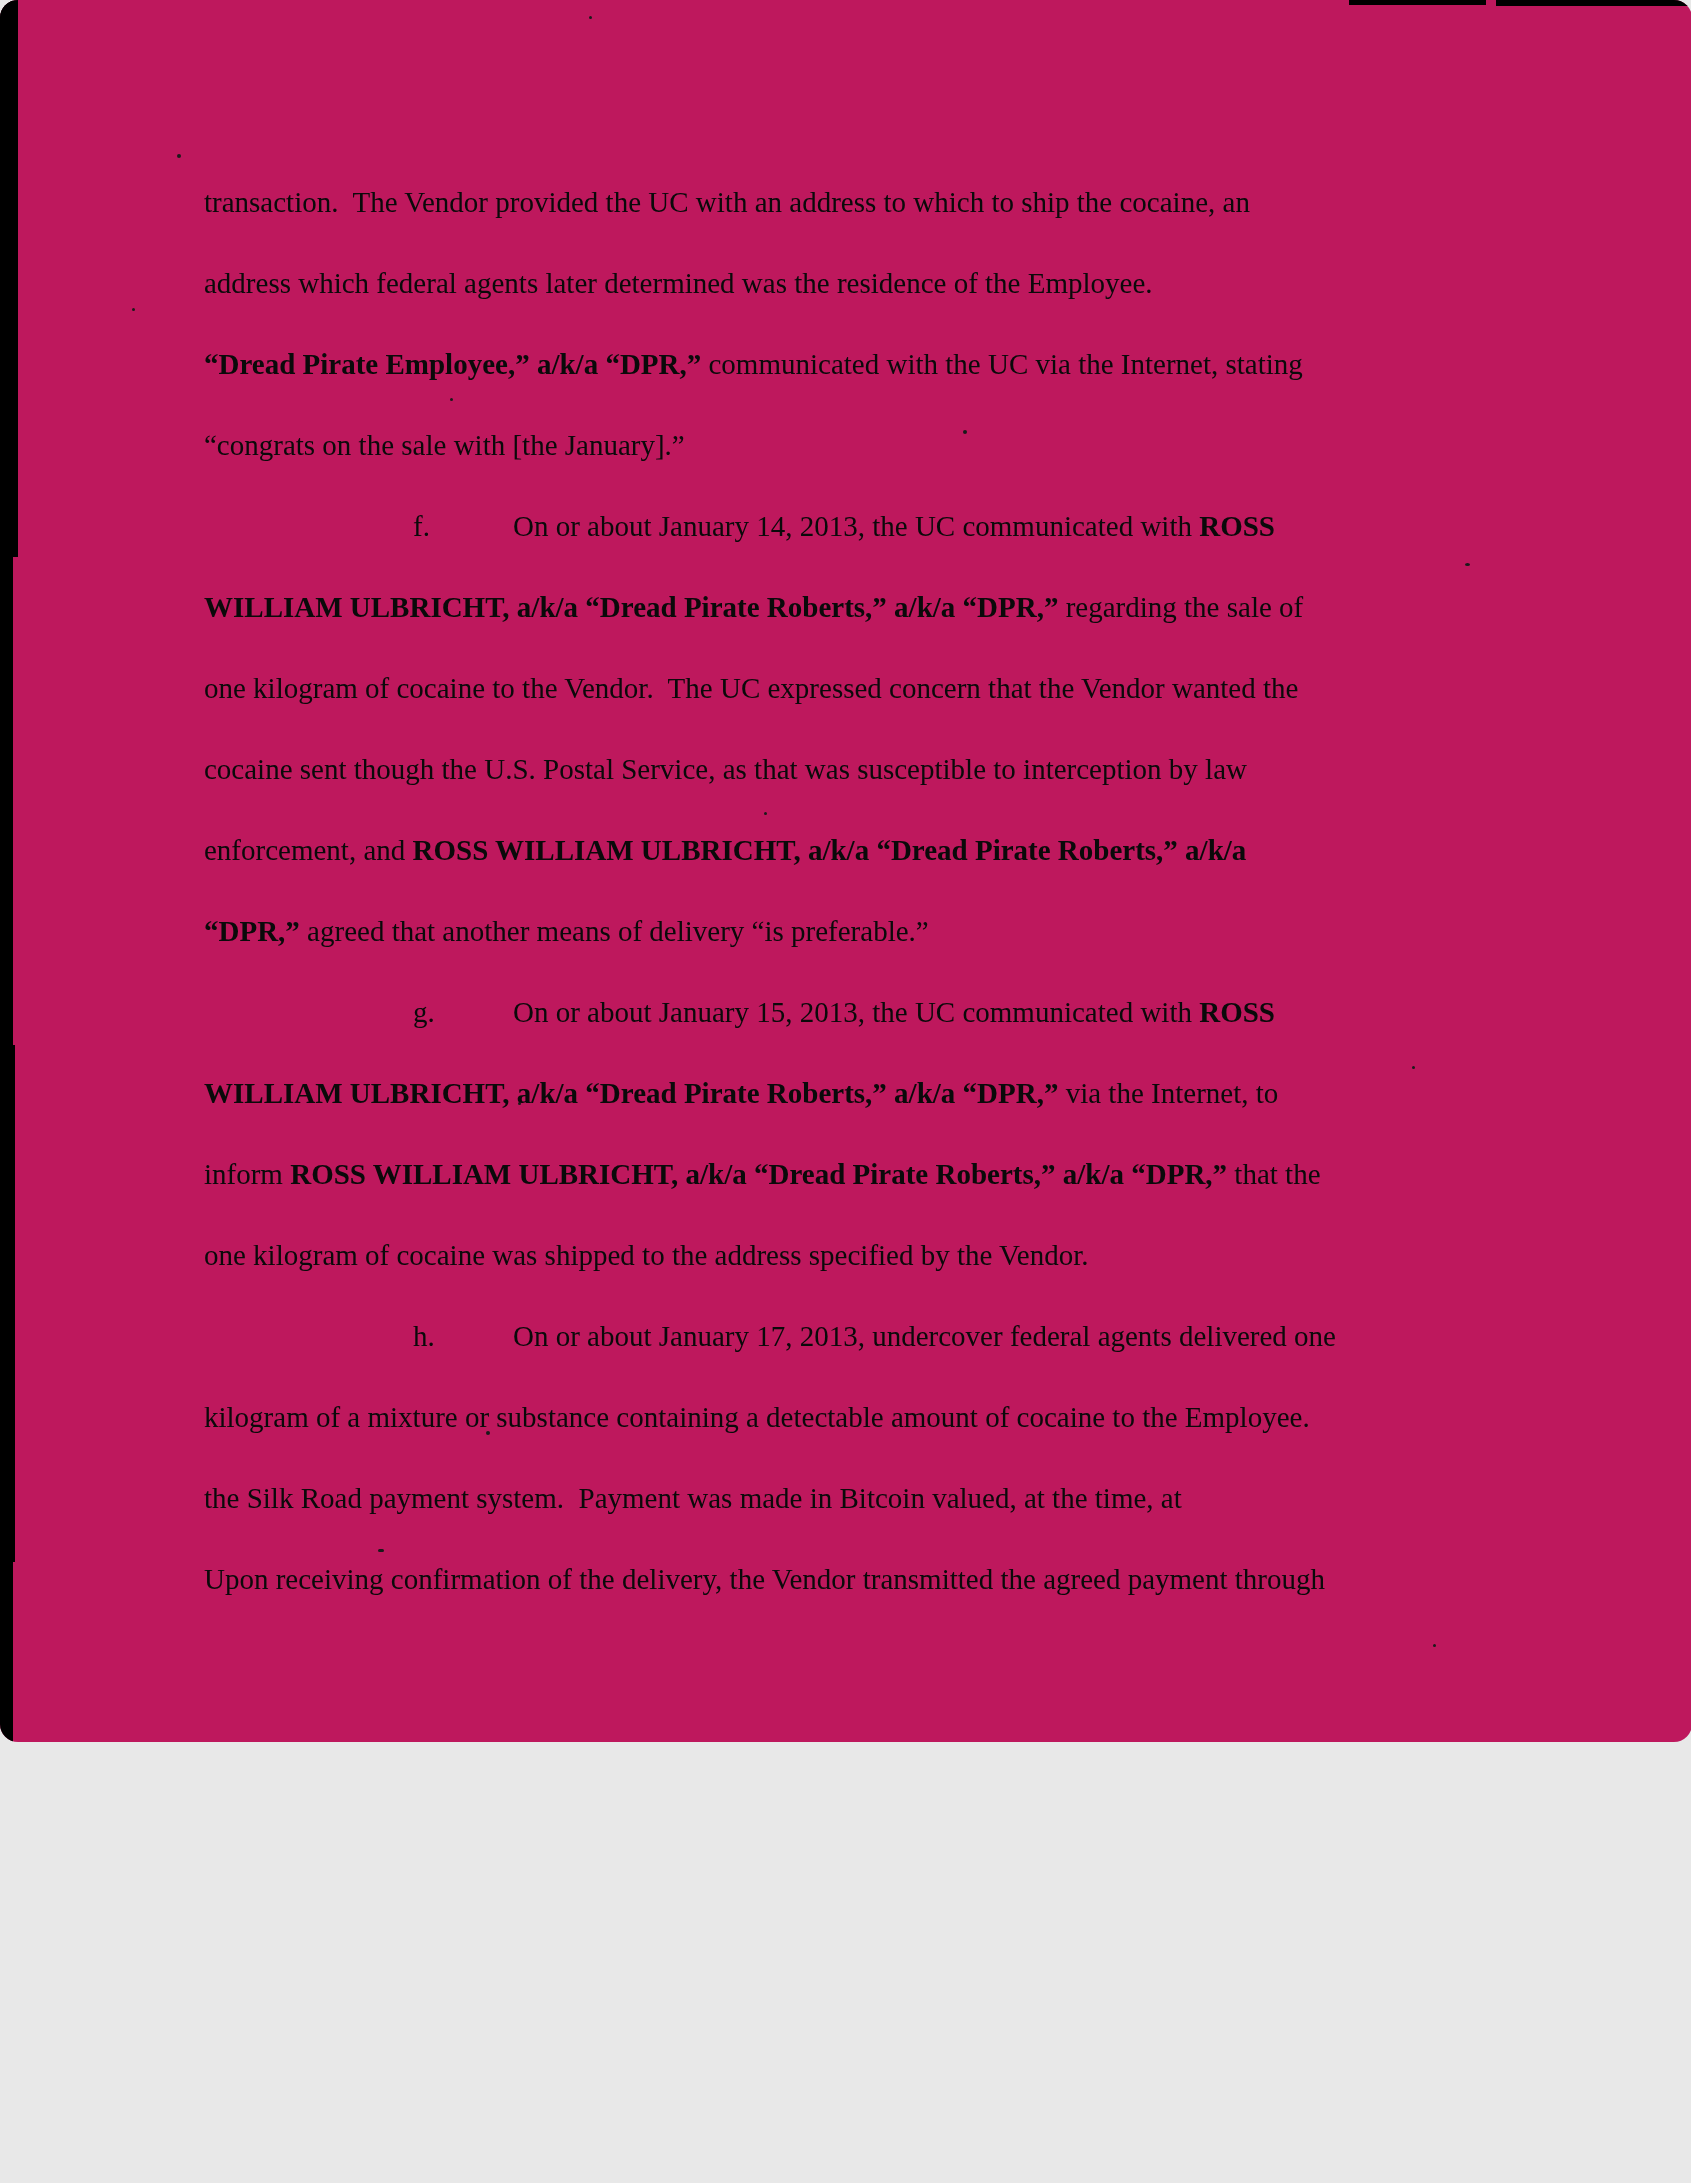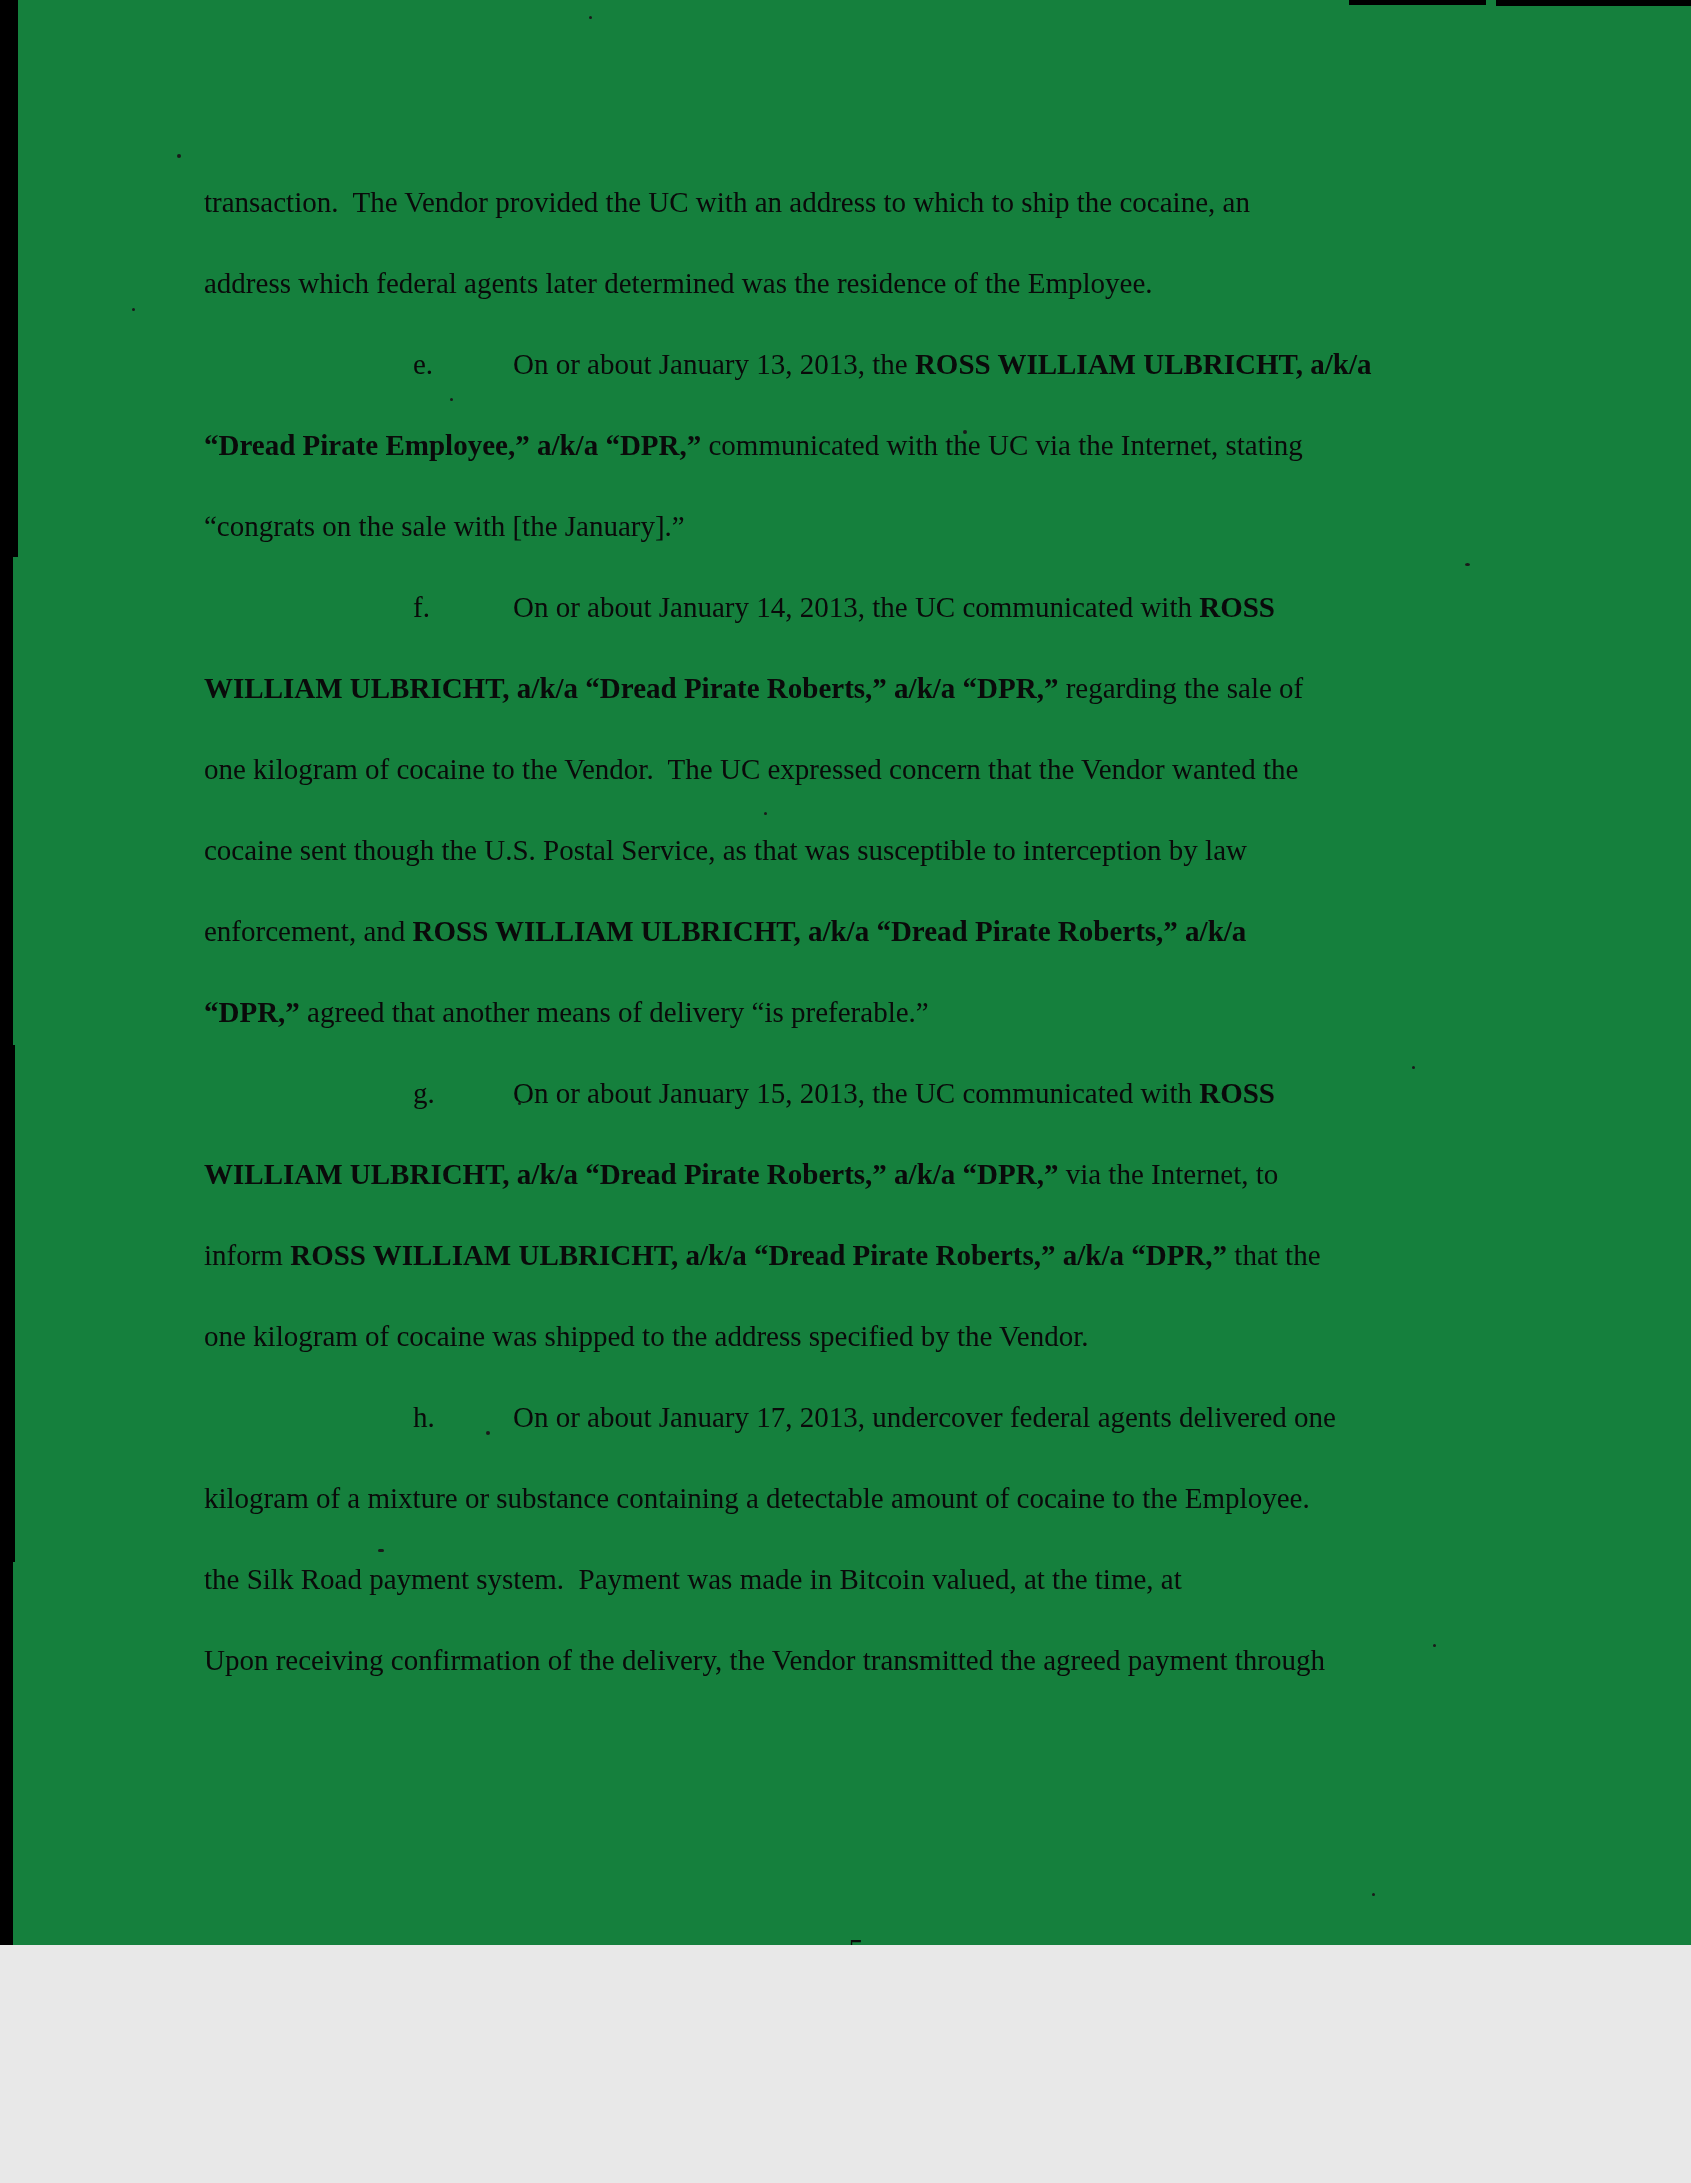--- a/index.html
+++ b/index.html
@@ -3,25 +3,26 @@
 <meta charset="utf-8">
 <style>
   html, body {
     margin: 0;
     padding: 0;
     background: #e8e8e8;
   }
   .page {
     position: relative;
     width: 1692px;
-    height: 1945px;
-    background: #15803d;
+    height: 1742px;
+    background: #be185d;
     overflow: hidden;
     font-family: "Liberation Serif", serif;
     color: #0a0a0a;
+    border-radius: 18px;
   }
   .text-block {
     position: absolute;
     left: 204px;
     top: 162px;
     font-size: 29px;
   }
   .line {
     height: 81px;
     line-height: 81px;
@@ -93,21 +94,20 @@
     <div class="speck" style="left:486px; top:1431px; width:4px; height:4px;"></div>
     <div class="speck" style="left:378px; top:1549px; width:6px; height:3px; border-radius:2px;"></div>
     <div class="speck" style="left:1433px; top:1644px; width:3px; height:3px;"></div>
     <div class="speck" style="left:1372px; top:1893px; width:3px; height:3px;"></div>
     <div class="speck" style="left:957px; top:2056px; width:3px; height:3px;"></div>
   </div>
 
   <div class="text-block">
       <div class="line"><span class="seg">transaction.  The Vendor provided the UC with an address to which to ship the cocaine, an</span></div>
       <div class="line"><span class="seg">address which federal agents later determined was the residence of the Employee.</span></div>
-      <div class="line"><span class="marker">e.</span><span class="seg">On or about January 13, 2013, the </span><span class="seg bold">ROSS WILLIAM ULBRICHT, a/k/a</span></div>
       <div class="line"><span class="seg bold">“Dread Pirate Employee,” a/k/a “DPR,”</span><span class="seg"> communicated with the UC via the Internet, stating</span></div>
       <div class="line"><span class="seg">“congrats on the sale with [the January].”</span></div>
       <div class="line"><span class="marker">f.</span><span class="seg">On or about January 14, 2013, the UC communicated with </span><span class="seg bold">ROSS</span></div>
       <div class="line"><span class="seg bold">WILLIAM ULBRICHT, a/k/a “Dread Pirate Roberts,” a/k/a “DPR,”</span><span class="seg"> regarding the sale of</span></div>
       <div class="line"><span class="seg">one kilogram of cocaine to the Vendor.  The UC expressed concern that the Vendor wanted the</span></div>
       <div class="line"><span class="seg">cocaine sent though the U.S. Postal Service, as that was susceptible to interception by law</span></div>
       <div class="line"><span class="seg">enforcement, and </span><span class="seg bold">ROSS WILLIAM ULBRICHT, a/k/a “Dread Pirate Roberts,” a/k/a</span></div>
       <div class="line"><span class="seg bold">“DPR,”</span><span class="seg"> agreed that another means of delivery “is preferable.”</span></div>
       <div class="line"><span class="marker">g.</span><span class="seg">On or about January 15, 2013, the UC communicated with </span><span class="seg bold">ROSS</span></div>
       <div class="line"><span class="seg bold">WILLIAM ULBRICHT, a/k/a “Dread Pirate Roberts,” a/k/a “DPR,”</span><span class="seg"> via the Internet, to</span></div>

